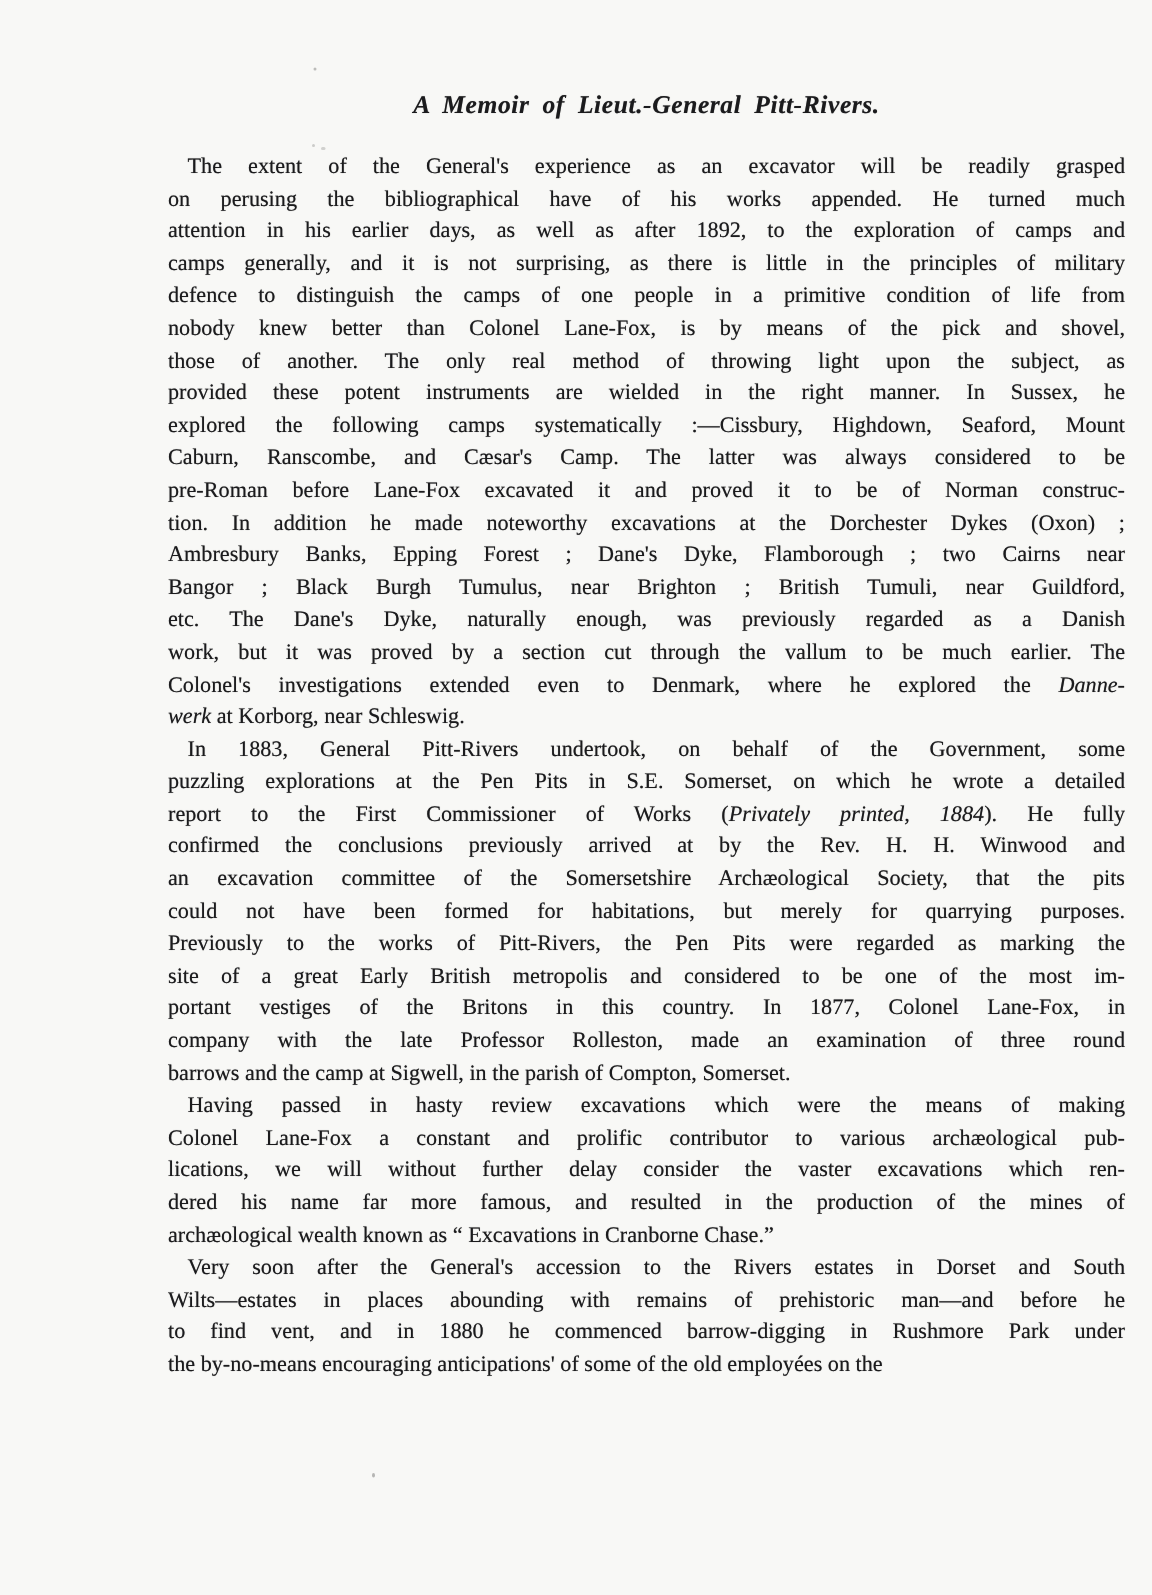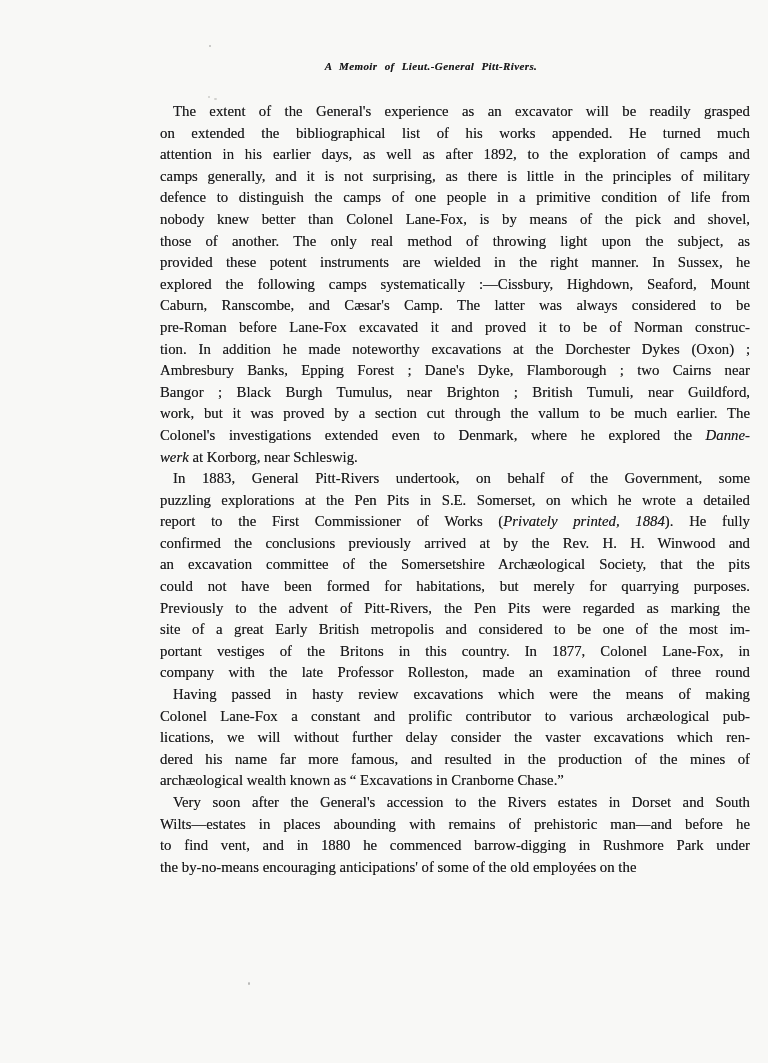--- a/index.html
+++ b/index.html
@@ -13,88 +13,89 @@
     color: #1b1b1d;
   }
   .page-title {
     position: absolute;
     left: 112px;
     top: 60px;
     width: 638px;
     text-align: center;
     font-style: italic;
     font-weight: 600;
-    font-size: 11px;
+    font-size: 17px;
     letter-spacing: 0.4px;
     word-spacing: 4px;
     text-shadow: 0 0 0.5px rgba(20,20,20,0.55);
   }
   .text-block {
     position: absolute;
     left: 112px;
     top: 101px;
     width: 638px;
     font-size: 14.8px;
     text-shadow: 0 0 0.5px rgba(20,20,20,0.6);
   }
   .para { margin: 0; padding: 0; }
   .line {
     height: 21.6px;
     line-height: 21.6px;
     white-space: nowrap;
     text-align: justify;
     text-align-last: justify;
-    margin-left: 48px;
   }
   .line.last { text-align-last: left; }
   .line.first { text-indent: 13px; }
   .line em { }
   .artifact {
     position: absolute;
     background: #8a8a88;
     border-radius: 50%;
   }
 </style>
 </head>
 <body>
 
 <div class="page">
   <div class="page-title">A Memoir of Lieut.-General Pitt-Rivers.</div>
 
   <div class="text-block">
       <div class="para">
         <div class="line first">The extent of the General's experience as an excavator will be readily grasped</div>
-        <div class="line">on extended the bibliographical list of his works appended. He turned much</div>
+        <div class="line">on perusing the bibliographical have of his works appended. He turned much</div>
         <div class="line">attention in his earlier days, as well as after 1892, to the exploration of camps and</div>
         <div class="line">camps generally, and it is not surprising, as there is little in the principles of military</div>
         <div class="line">defence to distinguish the camps of one people in a primitive condition of life from</div>
         <div class="line">nobody knew better than Colonel Lane-Fox, is by means of the pick and shovel,</div>
         <div class="line">those of another. The only real method of throwing light upon the subject, as</div>
         <div class="line">provided these potent instruments are wielded in the right manner. In Sussex, he</div>
         <div class="line">explored the following camps systematically :—Cissbury, Highdown, Seaford, Mount</div>
         <div class="line">Caburn, Ranscombe, and Cæsar's Camp. The latter was always considered to be</div>
         <div class="line">pre-Roman before Lane-Fox excavated it and proved it to be of Norman construc-</div>
         <div class="line">tion. In addition he made noteworthy excavations at the Dorchester Dykes (Oxon) ;</div>
         <div class="line">Ambresbury Banks, Epping Forest ; Dane's Dyke, Flamborough ; two Cairns near</div>
         <div class="line">Bangor ; Black Burgh Tumulus, near Brighton ; British Tumuli, near Guildford,</div>
+        <div class="line">etc. The Dane's Dyke, naturally enough, was previously regarded as a Danish</div>
         <div class="line">work, but it was proved by a section cut through the vallum to be much earlier. The</div>
         <div class="line">Colonel's investigations extended even to Denmark, where he explored the <em>Danne-</em></div>
         <div class="line last"><em>werk</em> at Korborg, near Schleswig.</div>
       </div>
       <div class="para">
         <div class="line first">In 1883, General Pitt-Rivers undertook, on behalf of the Government, some</div>
         <div class="line">puzzling explorations at the Pen Pits in S.E. Somerset, on which he wrote a detailed</div>
         <div class="line">report to the First Commissioner of Works (<em>Privately printed, 1884</em>). He fully</div>
         <div class="line">confirmed the conclusions previously arrived at by the Rev. H. H. Winwood and</div>
         <div class="line">an excavation committee of the Somersetshire Archæological Society, that the pits</div>
         <div class="line">could not have been formed for habitations, but merely for quarrying purposes.</div>
-        <div class="line">Previously to the advent of Pitt-Rivers, the Pen Pits were regarded as marking the</div>
+        <div class="line">Previously to the works of Pitt-Rivers, the Pen Pits were regarded as marking the</div>
         <div class="line">site of a great Early British metropolis and considered to be one of the most im-</div>
         <div class="line">portant vestiges of the Britons in this country. In 1877, Colonel Lane-Fox, in</div>
         <div class="line">company with the late Professor Rolleston, made an examination of three round</div>
+        <div class="line last">barrows and the camp at Sigwell, in the parish of Compton, Somerset.</div>
       </div>
       <div class="para">
         <div class="line first">Having passed in hasty review excavations which were the means of making</div>
         <div class="line">Colonel Lane-Fox a constant and prolific contributor to various archæological pub-</div>
         <div class="line">lications, we will without further delay consider the vaster excavations which ren-</div>
         <div class="line">dered his name far more famous, and resulted in the production of the mines of</div>
         <div class="line last">archæological wealth known as “ Excavations in Cranborne Chase.”</div>
       </div>
       <div class="para">
         <div class="line first">Very soon after the General's accession to the Rivers estates in Dorset and South</div>

